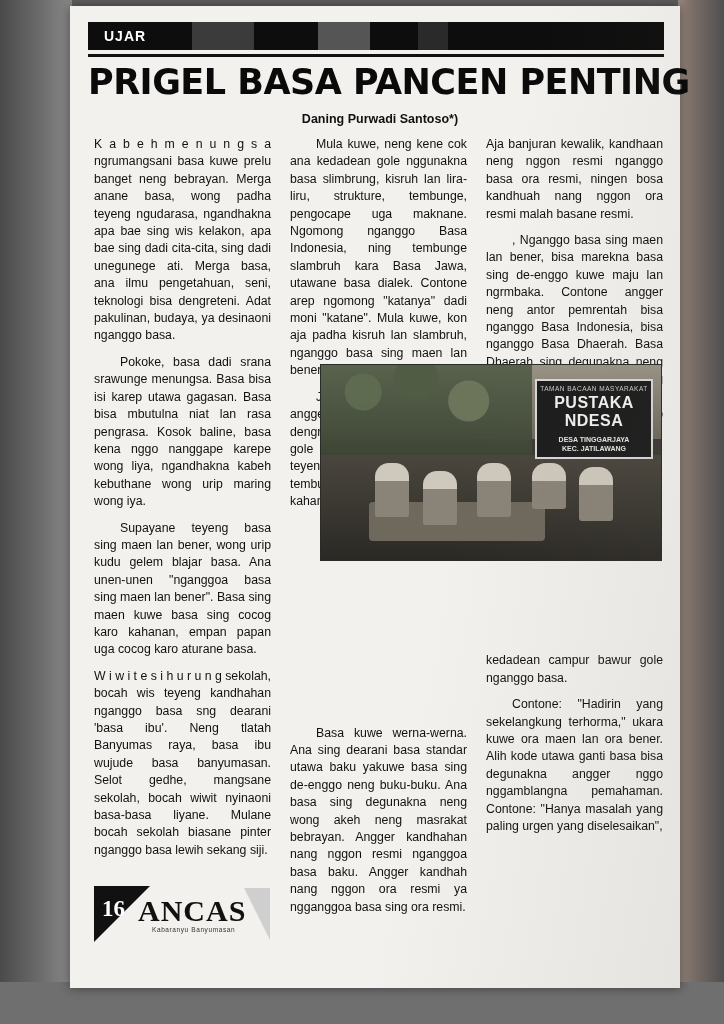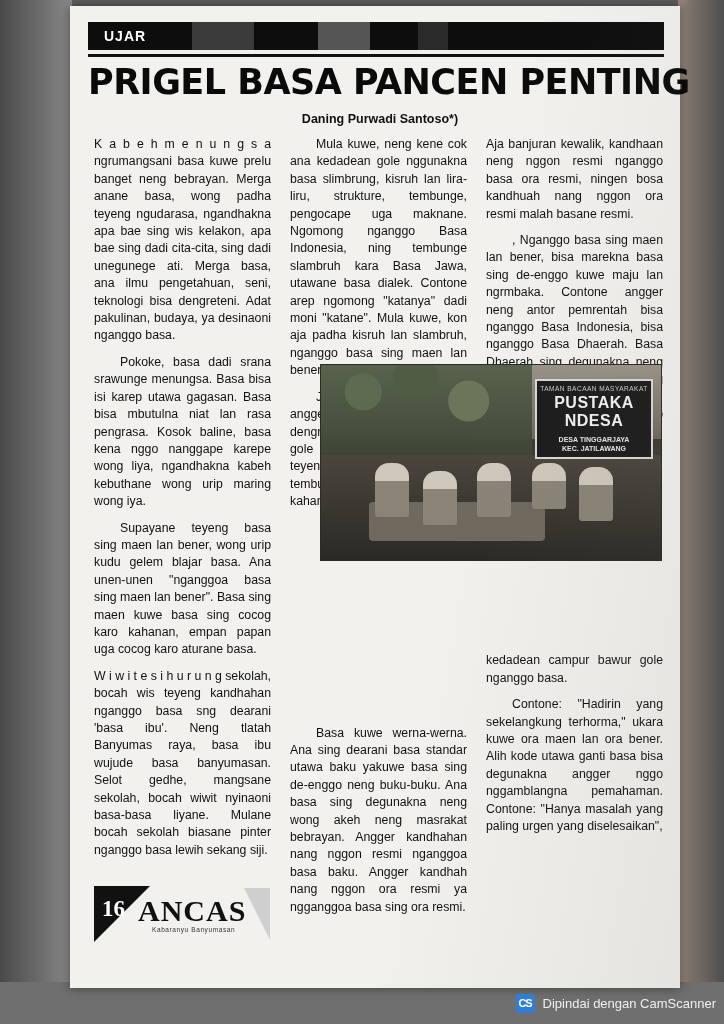--- a/index.html
+++ b/index.html
@@ -346,18 +346,14 @@
     <div class="footer-logo">
       <div class="tri"></div>
       <div class="pagenum">16</div>
       <div class="brand">ANCAS</div>
       <div class="tagline">Kabaranyu Banyumasan</div>
       <div class="slash"></div>
     </div>
 
   </div>
 
-  <div class="cs-bar">
-    <div class="cs-icon">CS</div>
-    <div>Dipindai dengan CamScanner</div>
-  </div>
 
 </div>
 
 </body></html>

